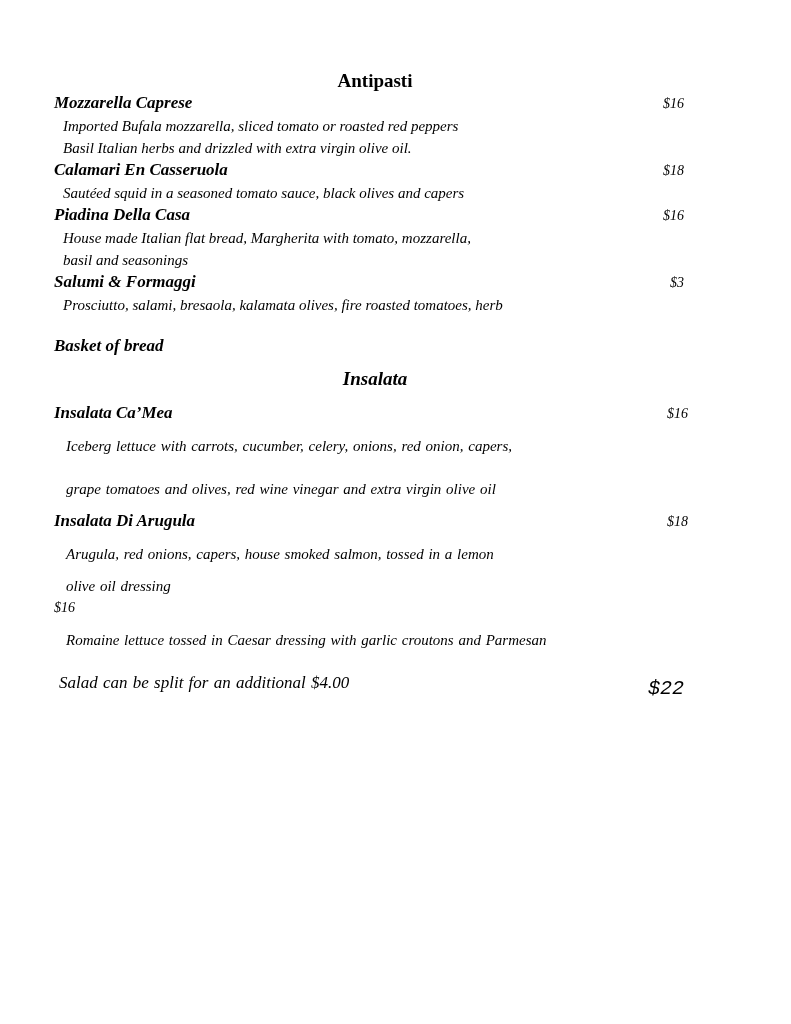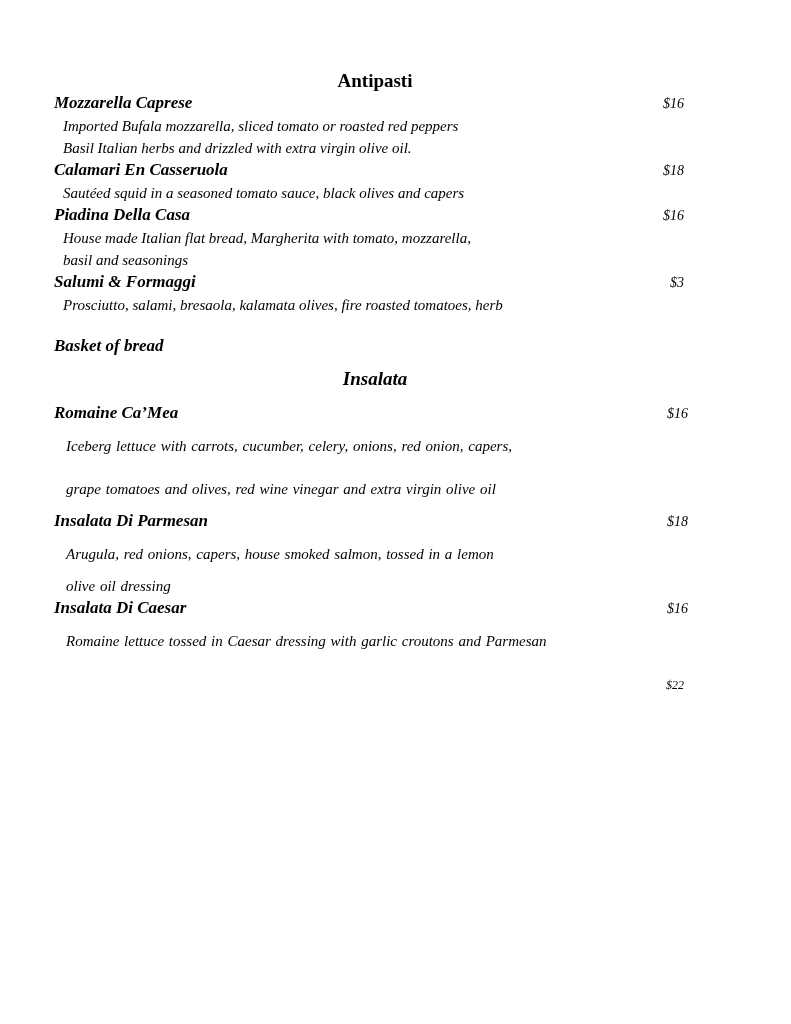--- a/index.html
+++ b/index.html
@@ -86,24 +86,25 @@
   .note-lines { flex: 1 1 auto; }
   .note-line {
     font-size: 17px;
     line-height: 32px;
     word-spacing: 1px;
   }
   .note-line-1 { padding-left: 10px; }
   .note-line-2 { padding-left: 5px; }
   .note-price {
     align-self: center;
-    font-size: 12px;
+    font-size: 20px;
     padding-right: 12px;
     margin-top: 10px;
     white-space: nowrap;
+    font-family: Liberation Mono, monospace;
   }
 </style>
 </head>
 <body>
 
 <div class="content">
 
   <div class="section sec-antipasti">
     <div class="heading heading-upright">Antipasti</div>
 
@@ -139,39 +140,39 @@
     <div class="item-row" data-row-id="bread-item-0">
       <span class="item-name">Basket of bread</span>
       <span class="item-price"></span>
     </div>
   </div>
 
   <div class="section sec-insalata">
     <div class="heading heading-italic">Insalata</div>
 
     <div class="item-row" data-row-id="insalata-item-0">
-      <span class="item-name">Romaine Ca’Mea</span>
+      <span class="item-name">Insalata Ca’Mea</span>
       <span class="item-price">$16</span>
     </div>
     <div class="desc" data-row-id="insalata-desc-0-0">Iceberg lettuce with carrots, cucumber, celery, onions, red onion, capers,</div>
     <div class="desc" data-row-id="insalata-desc-0-1">grape tomatoes and olives, red wine vinegar and extra virgin olive oil</div>
 
     <div class="item-row" data-row-id="insalata-item-1">
-      <span class="item-name">Insalata Di Parmesan</span>
+      <span class="item-name">Insalata Di Arugula</span>
       <span class="item-price">$18</span>
     </div>
     <div class="desc" data-row-id="insalata-desc-1-0">Arugula, red onions, capers, house smoked salmon, tossed in a lemon</div>
     <div class="desc" data-row-id="insalata-desc-1-1">olive oil dressing</div>
 
     <div class="item-row" data-row-id="insalata-item-2">
-      <span class="item-name">Insalata Di Caesar</span>
       <span class="item-price">$16</span>
     </div>
     <div class="desc" data-row-id="insalata-desc-2-0">Romaine lettuce tossed in Caesar dressing with garlic croutons and Parmesan</div>
 
     <div class="note-row" data-row-id="insalata-note">
       <div class="note-lines">
+        <div class="note-line note-line-2">Salad can be split for an additional $4.00</div>
       </div>
       <div class="note-price">$22</div>
     </div>
   </div>
 
 </div>
 
 </body></html>

